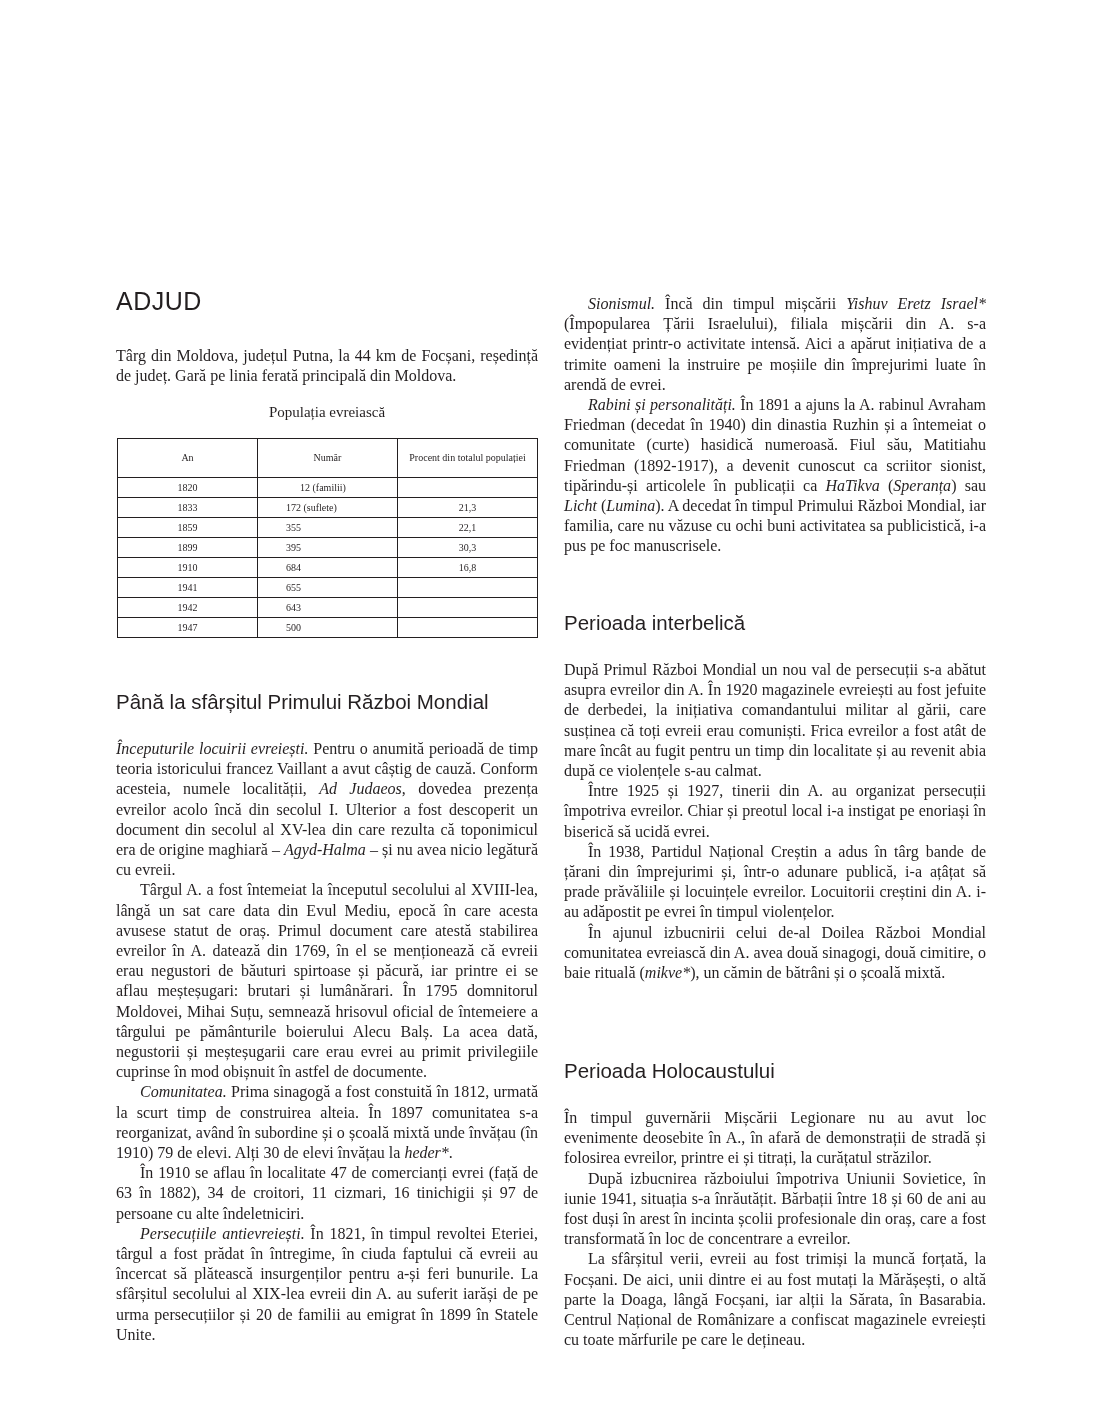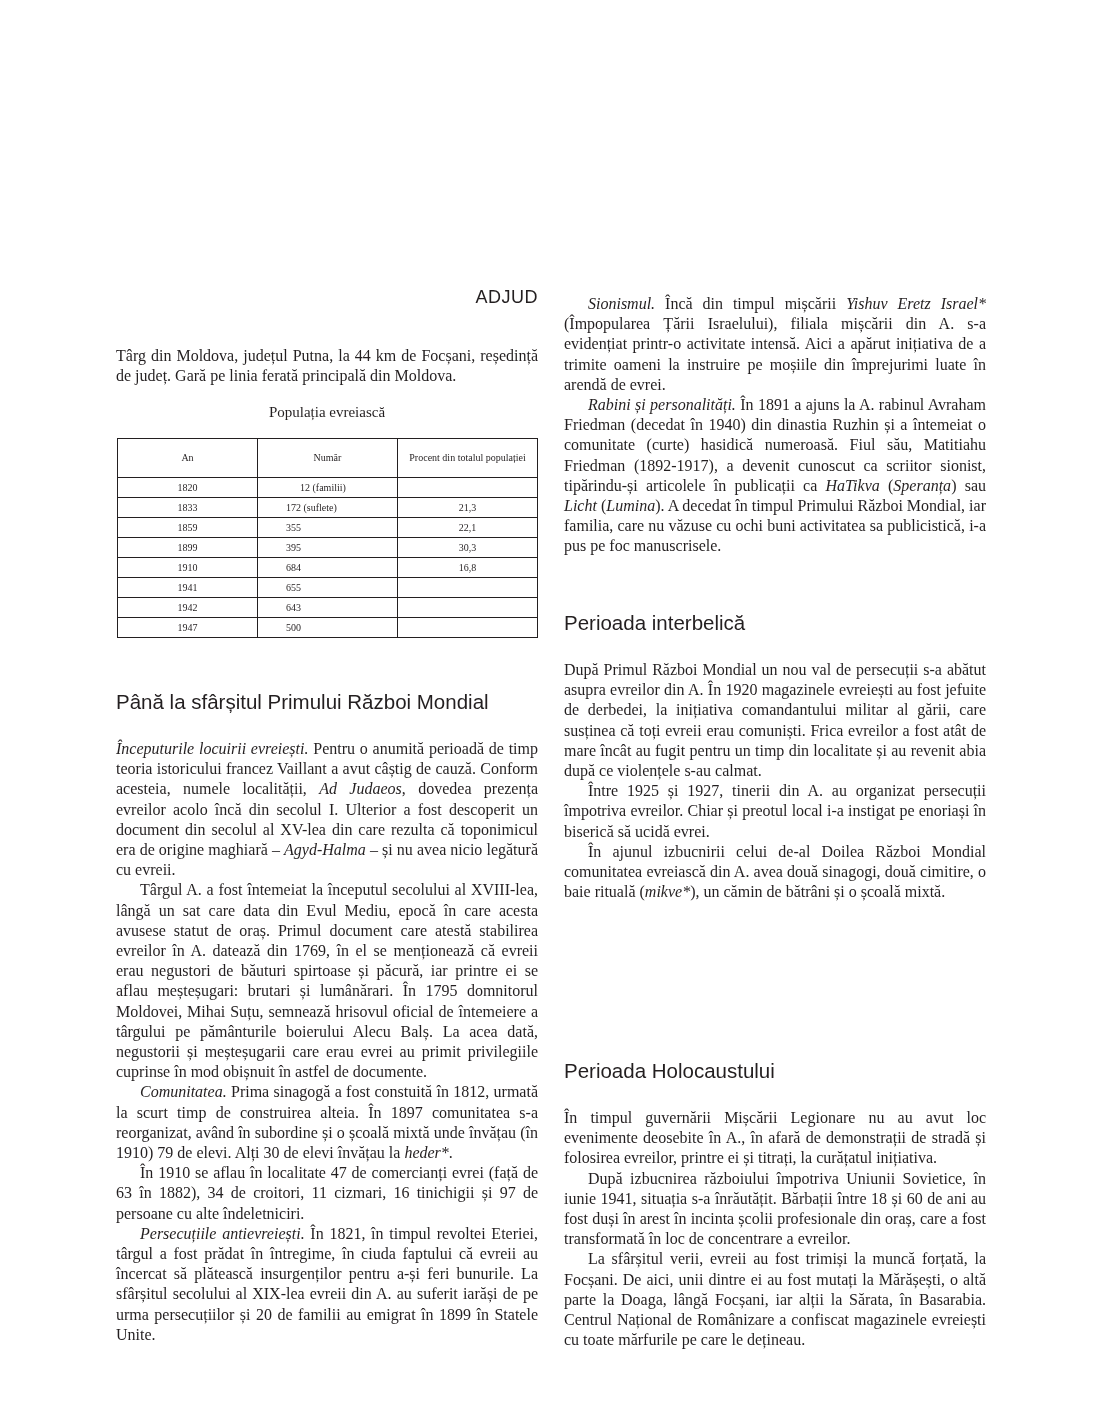--- a/index.html
+++ b/index.html
@@ -1,21 +1,21 @@
 <!DOCTYPE html>
 <html><head>
 <meta charset="utf-8">
 <style>
   html, body { margin: 0; padding: 0; background: #ffffff; }
   body { width: 1100px; height: 1422px; position: relative; overflow: hidden; color: #231f20; }
   .col { position: absolute; width: 422px; }
   .col-left { left: 116px; }
   .col-right { left: 564px; }
-  .title { position: absolute; left: 116px; width: 422px; top: 287px; text-align: right;
-           font-size: 18px; letter-spacing: 0.5px; font-family: "Liberation Sans", sans-serif; }
+  .title { position: absolute; left: 116px; width: 422px; top: 287px; text-align: left;
+           font-size: 25px; letter-spacing: 0.5px; font-family: "Liberation Sans", sans-serif; }
   .intro { position: absolute; left: 116px; top: 346px; width: 422px; }
   p { margin: 0; font-size: 16px; line-height: 20.2px; text-align: justify; font-family: "Liberation Serif", serif; }
   p.indent { text-indent: 24px; }
   .caption { position: absolute; left: 116px; width: 422px; top: 404px; text-align: center;
              font-size: 15px; font-family: "Liberation Serif", serif; }
   table.pop { position: absolute; left: 117px; top: 438px; border-collapse: collapse;
               font-family: "Liberation Serif", serif; font-size: 10px; }
   table.pop td, table.pop th { border: 1px solid #231f20; padding: 0; height: 19px; line-height: 18px; font-weight: normal; }
   table.pop th { height: 38px; line-height: 18px; }
   table.pop .c1 { width: 139px; text-align: center; }
@@ -98,21 +98,22 @@
 
 <div class="col col-right" style="top:294px;">
   <p class="indent"><em>Sionismul.</em><span> Încă din timpul mișcării </span><em>Yishuv Eretz Israel*</em><span> (Împopularea Țării Israelului), filiala mișcării din A. s-a evidențiat printr-o activitate intensă. Aici a apărut inițiativa de a trimite oameni la instruire pe moșiile din împrejurimi luate în arendă de evrei.</span></p>
   <p class="indent"><em>Rabini și personalități.</em><span> În 1891 a ajuns la A. rabinul Avraham Friedman (decedat în 1940) din dinastia Ruzhin și a întemeiat o comunitate (curte) hasidică numeroasă. Fiul său, Matitiahu Friedman (1892-1917), a devenit cunoscut ca scriitor sionist, tipărindu-și articolele în publicații ca </span><em>HaTikva</em><span> (</span><em>Speranța</em><span>) sau </span><em>Licht</em><span> (</span><em>Lumina</em><span>). A decedat în timpul Primului Război Mondial, iar familia, care nu văzuse cu ochi buni activitatea sa publicistică, i-a pus pe foc manuscrisele.</span></p>
 </div>
 
 <h2 style="left:564px; top:611px;">Perioada interbelică</h2>
 <div class="col col-right" style="top:660px;">
   <p>După Primul Război Mondial un nou val de persecuții s-a abătut asupra evreilor din A. În 1920 magazinele evreiești au fost jefuite de derbedei, la inițiativa comandantului militar al gării, care susținea că toți evreii erau comuniști. Frica evreilor a fost atât de mare încât au fugit pentru un timp din localitate și au revenit abia după ce violențele s-au calmat.</p>
   <p class="indent">Între 1925 și 1927, tinerii din A. au organizat persecuții împotriva evreilor. Chiar și preotul local i-a instigat pe enoriași în biserică să ucidă evrei.</p>
+  <p class="indent">În 1938, Partidul Național Creștin a adus în târg bande de țărani din împrejurimi și, într-o adunare publică, i-a ațâțat să prade prăvăliile și locuințele evreilor. Locuitorii creștini din A. i-au adăpostit pe evrei în timpul violențelor.</p>
   <p class="indent"><span>În ajunul izbucnirii celui de-al Doilea Război Mondial comunitatea evreiască din A. avea două sinagogi, două cimitire, o baie rituală (</span><em>mikve*</em><span>), un cămin de bătrâni și o școală mixtă.</span></p>
 </div>
 
 <h2 style="left:564px; top:1059px;">Perioada Holocaustului</h2>
 <div class="col col-right" style="top:1108px;">
-  <p>În timpul guvernării Mișcării Legionare nu au avut loc evenimente deosebite în A., în afară de demonstrații de stradă și folosirea evreilor, printre ei și titrați, la curățatul inițiativa.</p>
+  <p>În timpul guvernării Mișcării Legionare nu au avut loc evenimente deosebite în A., în afară de demonstrații de stradă și folosirea evreilor, printre ei și titrați, la curățatul străzilor.</p>
   <p class="indent">După izbucnirea războiului împotriva Uniunii Sovietice, în iunie 1941, situația s-a înrăutățit. Bărbații între 18 și 60 de ani au fost duși în arest în incinta școlii profesionale din oraș, care a fost transformată în loc de concentrare a evreilor.</p>
   <p class="indent">La sfârșitul verii, evreii au fost trimiși la muncă forțată, la Focșani. De aici, unii dintre ei au fost mutați la Mărășești, o altă parte la Doaga, lângă Focșani, iar alții la Sărata, în Basarabia. Centrul Național de Românizare a confiscat magazinele evreiești cu toate mărfurile pe care le dețineau.</p>
 </div>
 
 </body></html>

